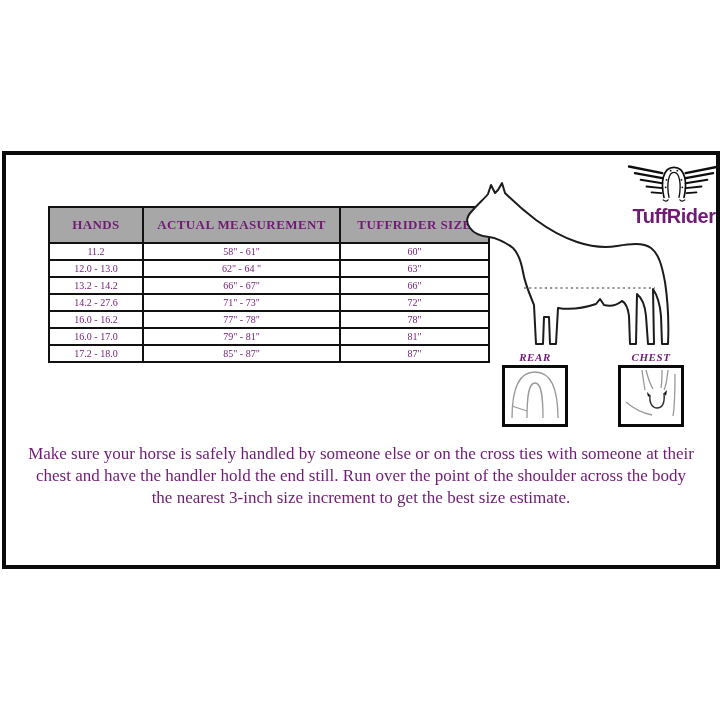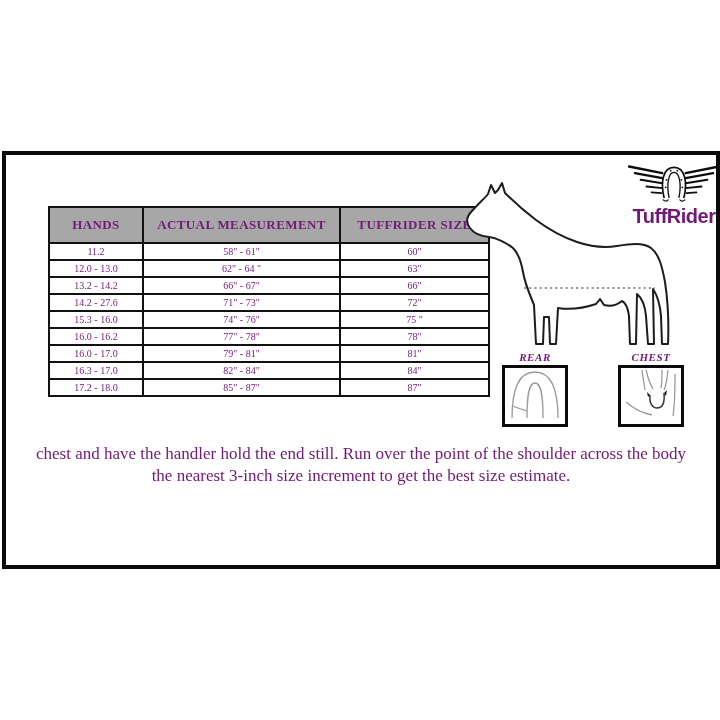--- a/index.html
+++ b/index.html
@@ -65,38 +65,28 @@
           <td>13.2 - 14.2</td>
           <td>66" - 67"</td>
           <td>66"</td>
         </tr>
         <tr>
           <td>14.2 - 27.6</td>
           <td>71" - 73"</td>
           <td>72"</td>
         </tr>
         <tr>
-          <td>15.3 - 16.0</td>
-          <td>74" - 76"</td>
-          <td>75 "</td>
-        </tr>
-        <tr>
           <td>16.0 - 16.2</td>
           <td>77" - 78"</td>
           <td>78"</td>
         </tr>
         <tr>
           <td>16.0 - 17.0</td>
           <td>79" - 81"</td>
           <td>81"</td>
-        </tr>
-        <tr>
-          <td>16.3 - 17.0</td>
-          <td>82" - 84"</td>
-          <td>84"</td>
         </tr>
         <tr>
           <td>17.2 - 18.0</td>
           <td>85" - 87"</td>
           <td>87"</td>
         </tr>
       </tbody>
     </table>
 
     <svg class="horse-svg" width="228" height="180" viewBox="448 165 228 180">
@@ -201,18 +191,19 @@
           <path fill="none" stroke="#333333" stroke-width="1.5" d="M 26,27 C 25,36 29,40 33,40 C 38,40 41,36 40,25"></path>
           <g fill="#111111">
             <path d="M 26,27 l -3,-3 l 1,5 z"></path>
             <path d="M 40,25 l 3,-3 l -1,6 z"></path>
           </g>
         </svg>
       </div>
     </div>
 
     <div class="instructions">
+      <div>Make sure your horse is safely handled by someone else or on the cross ties with someone at their</div>
       <div>chest and have the handler hold the end still. Run over the point of the shoulder across the body</div>
       <div>the nearest 3-inch size increment to get the best size estimate.</div>
     </div>
 
   </div>
 </div>
 
 </body></html>

